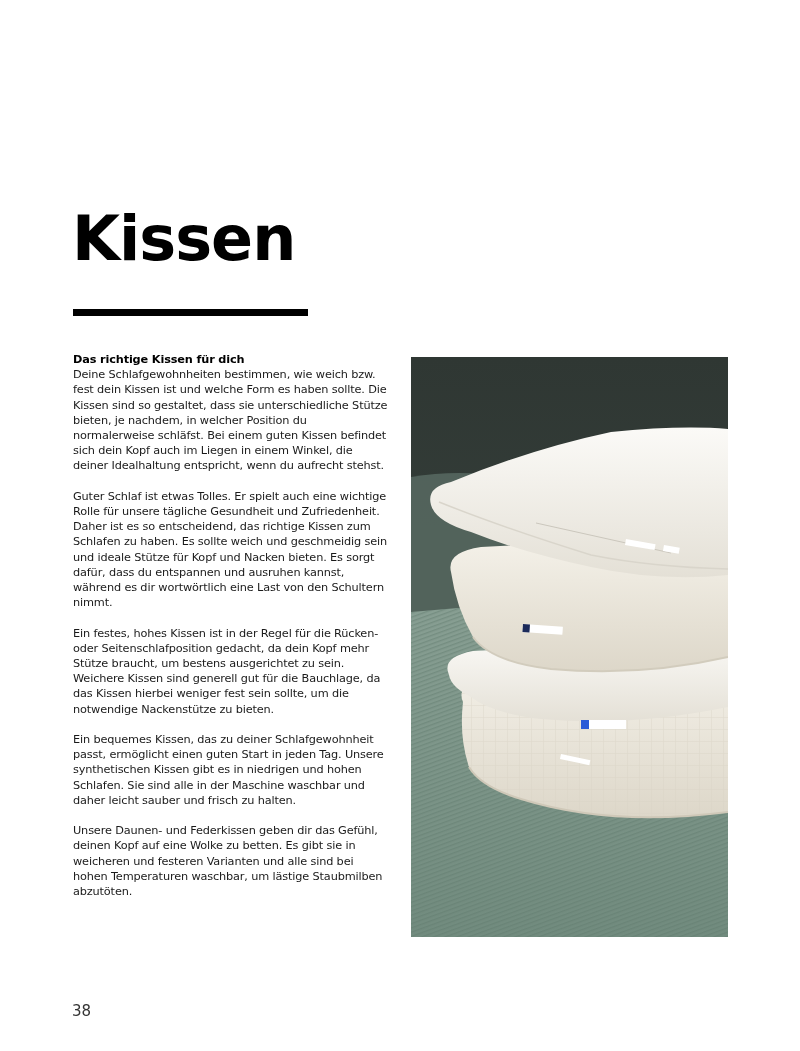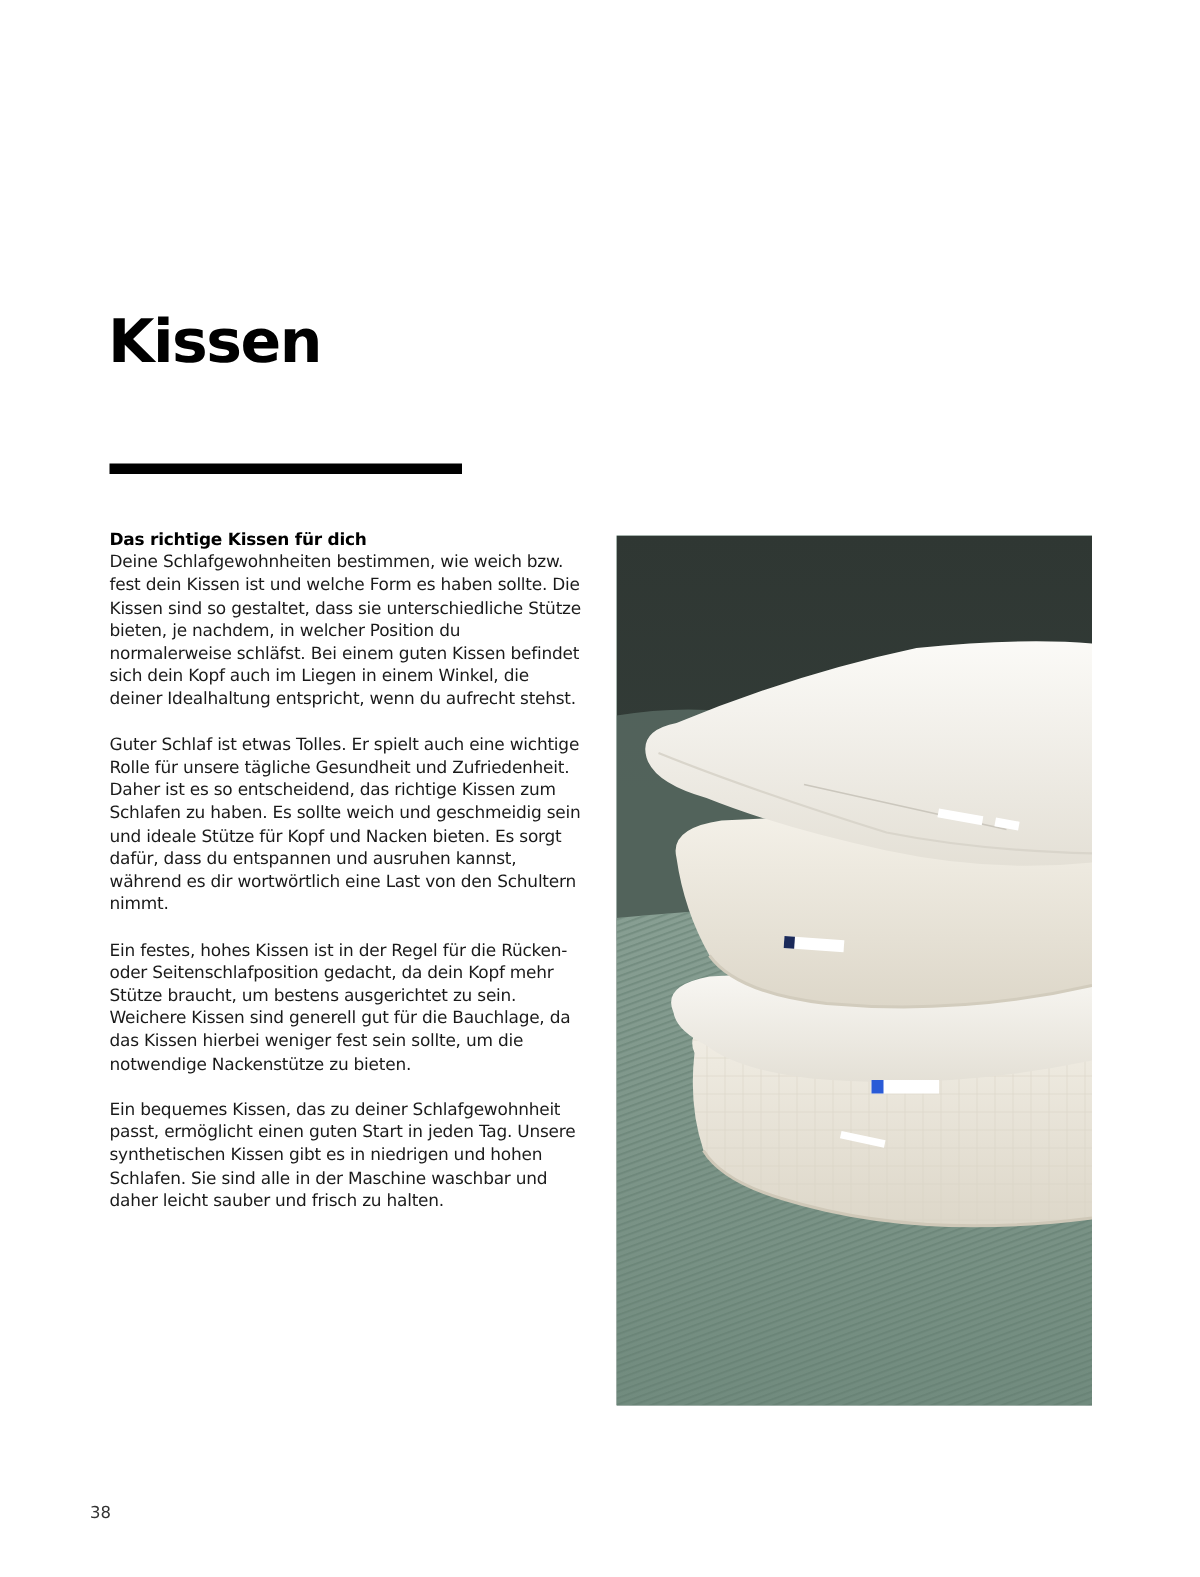--- a/index.html
+++ b/index.html
@@ -2,21 +2,21 @@
 <html><head>
   <meta charset="utf-8">
   <style>
     * { margin: 0; padding: 0; box-sizing: border-box; }
     html, body { width: 800px; height: 1051px; background: #ffffff; overflow: hidden; }
     body { position: relative; font-family: "DejaVu Sans", sans-serif; color: #111111; }
 
     .title {
       position: absolute; left: 72px; top: 208px;
       font-family: "DejaVu Sans", sans-serif;
-      font-weight: bold; font-size: 40px; letter-spacing: -1px;
+      font-weight: bold; font-size: 62px; letter-spacing: -1px;
       color: #000; line-height: 1;
     }
     .title-rule {
       position: absolute; left: 73px; top: 309px;
       width: 235px; height: 7px; background: #000;
     }
 
     .text-col {
       position: absolute; left: 73px; top: 352px; width: 315px;
       font-size: 11.3px; line-height: 15.2px; color: #1a1a1a;
@@ -25,22 +25,22 @@
     .text-col p { margin-bottom: 15.2px; }
     .text-col .heading { font-weight: bold; display: block; color: #000; }
 
     .photo {
       position: absolute; left: 411px; top: 357px; width: 317px; height: 580px;
       overflow: hidden; background: #6f8a7c;
     }
     .photo svg { display: block; width: 100%; height: 100%; }
 
     .page-number {
-      position: absolute; left: 60px; top: 1002px;
-      font-size: 11px; color: #333;
+      position: absolute; left: 72px; top: 1002px;
+      font-size: 15px; color: #333;
     }
   </style>
 </head>
 <body>
 
 <h1 class="title">Kissen</h1>
 <div class="title-rule"></div>
 
 <div class="text-col">
   <p>
@@ -51,20 +51,21 @@
   <p>Guter Schlaf ist etwas Tolles. Er spielt auch eine wichtige Rolle für unsere tägliche Gesundheit und Zufriedenheit. Daher ist es so entscheidend, das richtige Kissen zum Schlafen zu haben. Es sollte weich und geschmeidig sein und ideale Stütze für Kopf und Nacken bieten. Es sorgt dafür, dass du entspannen und ausruhen kannst, während es dir wortwörtlich eine Last von den Schultern nimmt.</p>
   <p>
     <span>Ein festes, hohes Kissen ist in der Regel für die Rücken- oder Seitenschlafposition gedacht, da dein Kopf mehr Stütze braucht, um bestens ausgerichtet zu sein. Weichere Kissen sind generell gut für die Bauchlage, da das Kissen hierbei weniger fest sein sollte, um die notwendige Nackenstütze zu bieten.</span>
   </p>
 
   <p>
     <span>Ein bequemes Kissen, das zu deiner Schlafgewohnheit passt, ermöglicht einen guten Start in jeden Tag. Unsere synthetischen Kissen gibt es in niedrigen und hohen Schlafen. Sie sind alle in der Maschine waschbar und daher leicht sauber und frisch zu halten.</span>
   </p>
 
   <p>
+    <span>Unsere Daunen- und Federkissen geben dir das Gefühl, deinen Kopf auf eine Wolke zu betten. Es gibt sie in weicheren und festeren Varianten und alle sind bei hohen Temperaturen waschbar, um lästige Staubmilben abzutöten.</span>
   </p>
 </div>
 
 <div class="photo">
   <svg viewBox="0 0 317 580" preserveAspectRatio="none">
     <defs>
       <linearGradient id="bgDark" x1="0" y1="0" x2="0" y2="1">
         <stop offset="0" stop-color="#2f3733"></stop>
         <stop offset="1" stop-color="#3c4843"></stop>
       </linearGradient>

